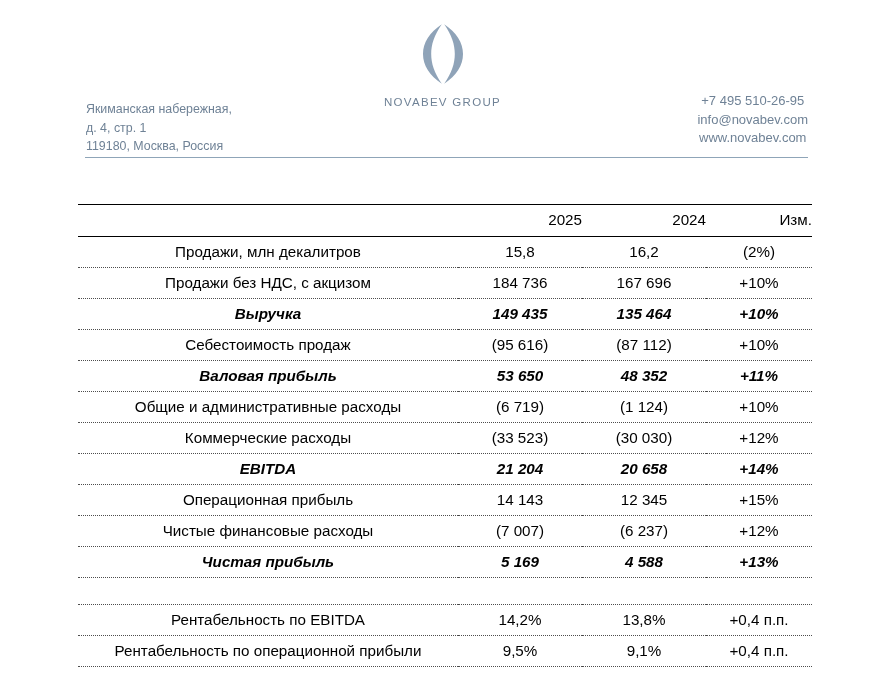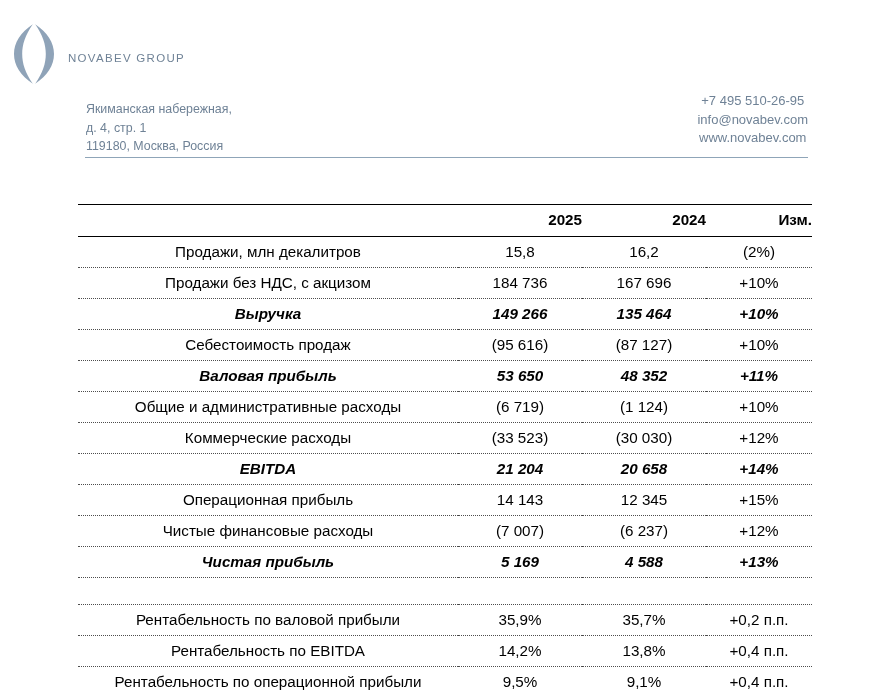--- a/index.html
+++ b/index.html
@@ -27,21 +27,21 @@
     position: relative;
     height: 160px;
   }
 
   .logo-block {
     position: absolute;
     left: 0;
     right: 0;
     top: 20px;
     display: flex;
-    flex-direction: row;
+    flex-direction: column;
     align-items: center;
   }
 
   .logo-mark {
     width: 68px;
     height: 68px;
     display: block;
   }
 
   .logo-wordmark {
@@ -111,21 +111,21 @@
     vertical-align: middle;
     white-space: nowrap;
   }
 
   .col-label { text-align: left; padding-left: 6px; }
   .col-num   { text-align: right; }
   .col-chg   { text-align: right; }
 
   
   tr.head th {
-    font-weight: bold;
+    font-weight: normal;
     line-height: 29px;
     height: 29px;
     padding-bottom: 2px;
   }
   tr.head {
     border-top: 1.6px solid #000;
     border-bottom: 1.4px solid #000;
   }
 
   
@@ -201,28 +201,28 @@
             <td class="col-chg">(2%)</td>
           </tr>
           <tr class="row">
             <td class="col-label">Продажи без НДС, с акцизом</td>
             <td class="col-num">184 736</td>
             <td class="col-num">167 696</td>
             <td class="col-chg">+10%</td>
           </tr>
           <tr class="row bold">
             <td class="col-label">Выручка</td>
-            <td class="col-num">149 266</td>
+            <td class="col-num">149 435</td>
             <td class="col-num">135 464</td>
             <td class="col-chg">+10%</td>
           </tr>
           <tr class="row">
             <td class="col-label">Себестоимость продаж</td>
             <td class="col-num">(95 616)</td>
-            <td class="col-num">(87 127)</td>
+            <td class="col-num">(87 112)</td>
             <td class="col-chg">+10%</td>
           </tr>
           <tr class="row bold">
             <td class="col-label">Валовая прибыль</td>
             <td class="col-num">53 650</td>
             <td class="col-num">48 352</td>
             <td class="col-chg">+11%</td>
           </tr>
           <tr class="row">
             <td class="col-label">Общие и административные расходы</td>
@@ -260,26 +260,20 @@
             <td class="col-num">4 588</td>
             <td class="col-chg">+13%</td>
           </tr>
           <tr class="spacer">
             <td>&nbsp;</td>
             <td>&nbsp;</td>
             <td>&nbsp;</td>
             <td>&nbsp;</td>
           </tr>
           <tr class="row">
-            <td class="col-label">Рентабельность по валовой прибыли</td>
-            <td class="col-num">35,9%</td>
-            <td class="col-num">35,7%</td>
-            <td class="col-chg">+0,2 п.п.</td>
-          </tr>
-          <tr class="row">
             <td class="col-label">Рентабельность по EBITDA</td>
             <td class="col-num">14,2%</td>
             <td class="col-num">13,8%</td>
             <td class="col-chg">+0,4 п.п.</td>
           </tr>
           <tr class="row">
             <td class="col-label">Рентабельность по операционной прибыли</td>
             <td class="col-num">9,5%</td>
             <td class="col-num">9,1%</td>
             <td class="col-chg">+0,4 п.п.</td>

